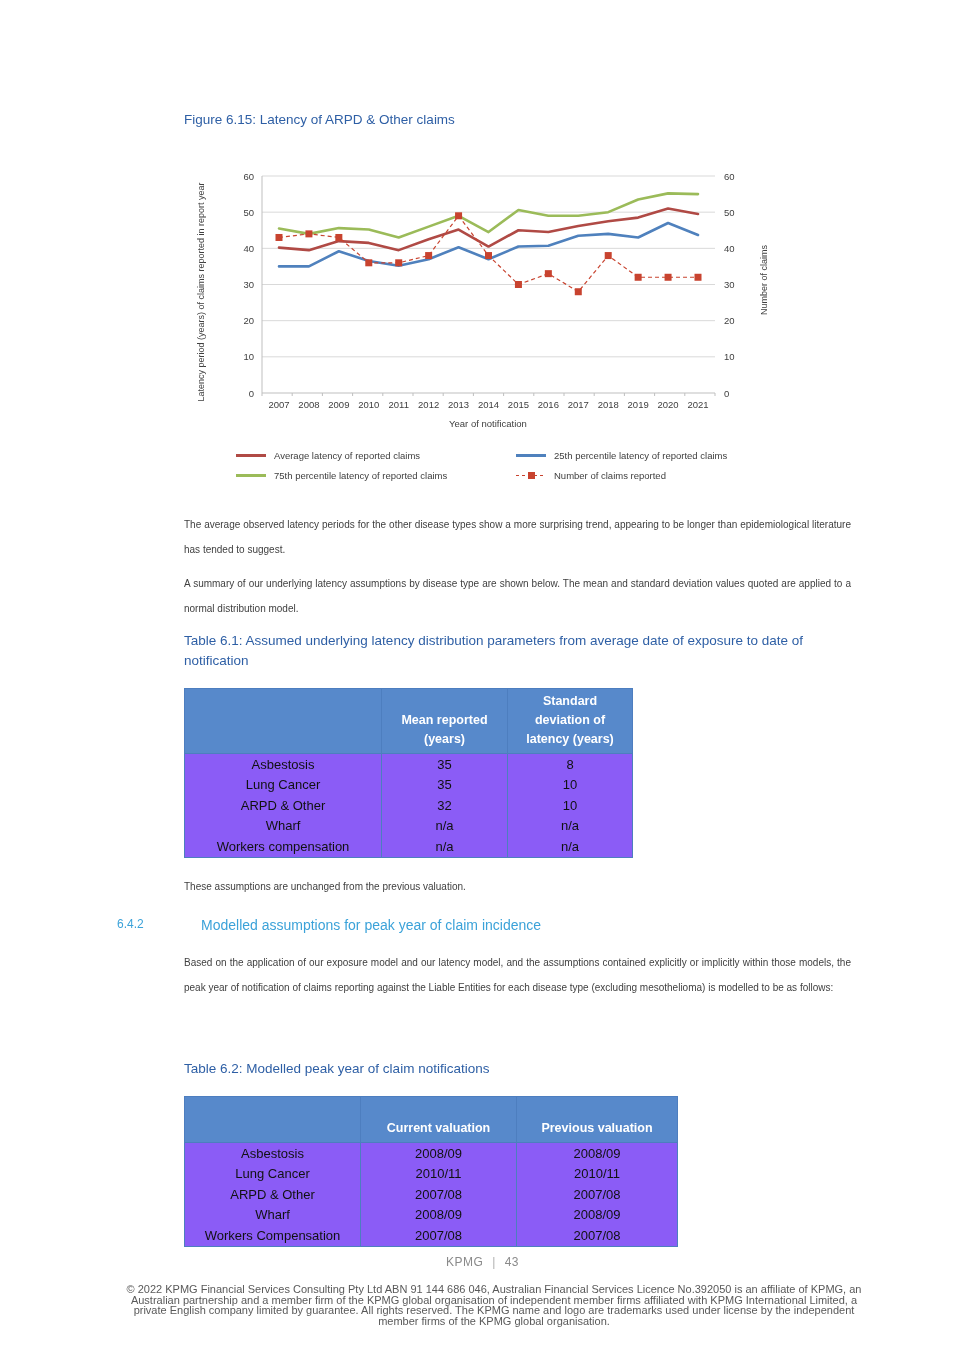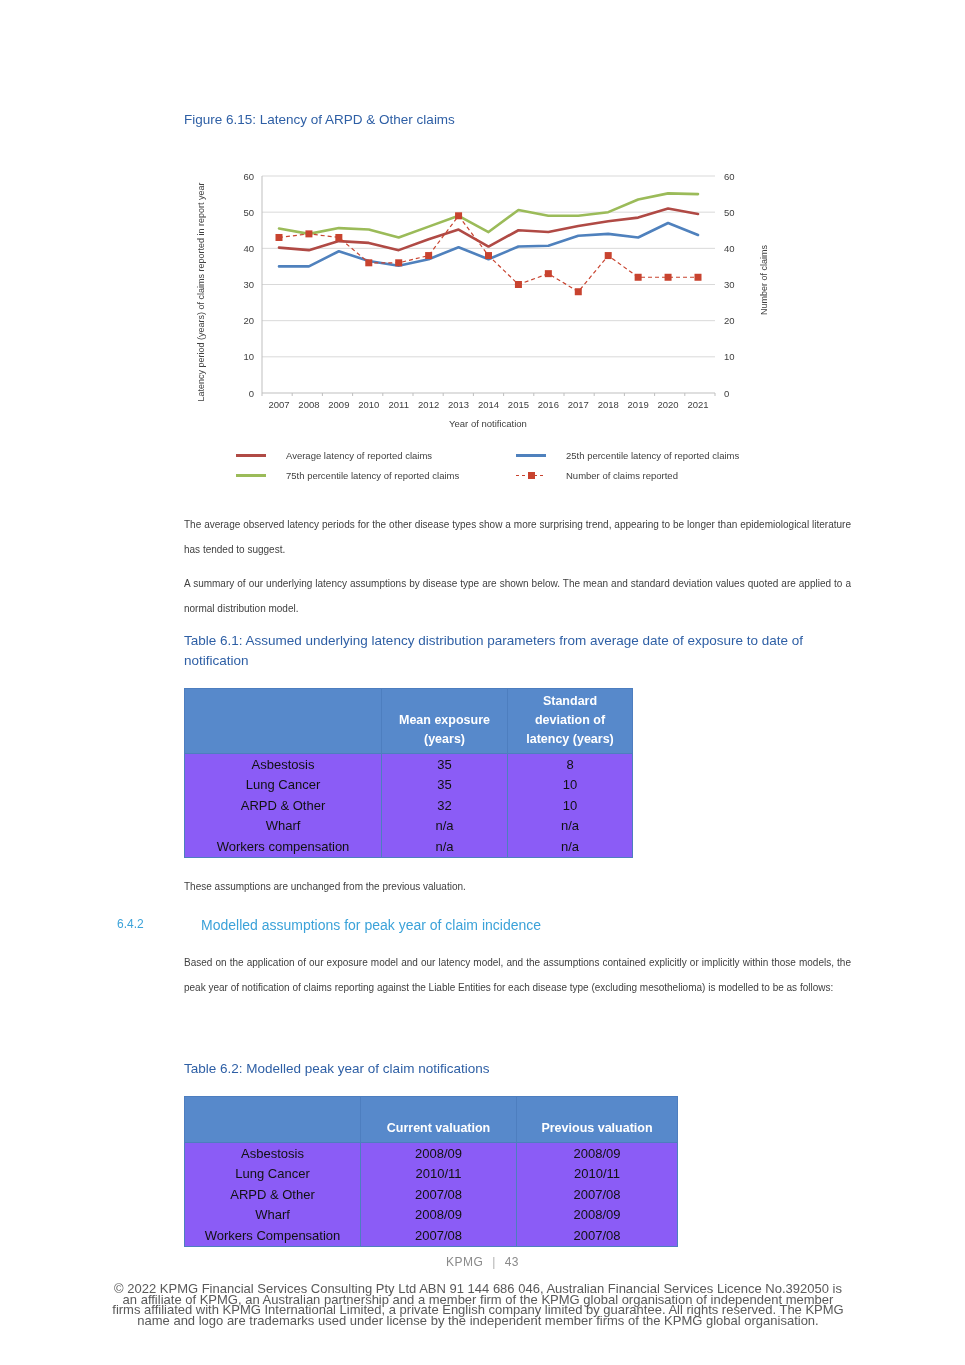--- a/index.html
+++ b/index.html
@@ -16,40 +16,40 @@
   .caption{color:#2e5fa5;font-size:13.5px;line-height:20px;}
   .body-par{font-size:10px;line-height:25px;text-align:justify;color:#3f3f3f;width:667px;}
   
   .chart-wrap{left:190px;top:150px;width:610px;height:300px;}
   .legend{
     left:236px;top:450px;width:530px;
     display:grid;grid-template-columns:280px 1fr;
     row-gap:9px;column-gap:0;
     font-size:9.5px;color:#404040;
   }
-  .legend-item{display:flex;align-items:center;gap:20px;}
+  .legend-item{display:flex;align-items:center;gap:8px;}
   
   table.kpmg{border-collapse:collapse;font-size:13px;color:#111;}
   table.kpmg th{
     background:#5789cb;color:#ffffff;font-weight:bold;
     font-size:12.5px;line-height:19px;text-align:center;
     vertical-align:bottom;padding:3px 6px 4px 6px;
     border:1.5px solid #4d7ebf;border-bottom:1.5px solid #4d7ebf;margin-top:48px;
   }
   table.kpmg td{
     text-align:center;padding:0 6px;height:20.5px;
     border-left:1.5px solid #4d7ebf;border-right:1.5px solid #4d7ebf;
     background:#8b5cf6;
   }
   table.kpmg{border:1.5px solid #4d7ebf;}
   table.kpmg th:first-child{border-left:1.5px solid #4d7ebf;}
   .section-num{color:#3ba2d9;font-size:12px;}
   .section-title{color:#3ba2d9;font-size:14px;}
   .footer-page{width:965px;text-align:center;font-size:12px;color:#8a8a8a;letter-spacing:.5px;}
-  .footer-legal{width:740px;left:108px;text-align:center;font-size:13px;line-height:10.5px;color:#595959;}
+  .footer-legal{width:740px;left:124px;text-align:center;font-size:11px;line-height:10.5px;color:#595959;}
   .footer-liability{width:965px;text-align:center;font-size:10.5px;color:#262626;}
 </style>
 </head>
 <body>
 
 <div class="page">
 
   <div class="abs caption" style="left:184px;top:110px;">Figure 6.15: Latency of ARPD &amp; Other claims</div>
 
   <div class="abs chart-wrap">
@@ -165,21 +165,21 @@
   <div class="abs caption" style="left:184px;top:631px;width:660px;">Table 6.1: Assumed underlying latency distribution parameters from average date of exposure to date of notification</div>
   <table class="kpmg abs" style="left:184px;top:688px;">
     <colgroup>
         <col style="width:197px">
         <col style="width:126px">
         <col style="width:125px">
       </colgroup>
     <thead>
       <tr>
         <th></th>
-        <th>Mean exposure (years)</th>
+        <th>Mean reported (years)</th>
         <th>Standard deviation of latency (years)</th>
       </tr>
     </thead>
     <tbody id="table1-body">
         <tr>
           <td>Asbestosis</td>
           <td>35</td>
           <td>8</td>
         </tr>
         <tr>

